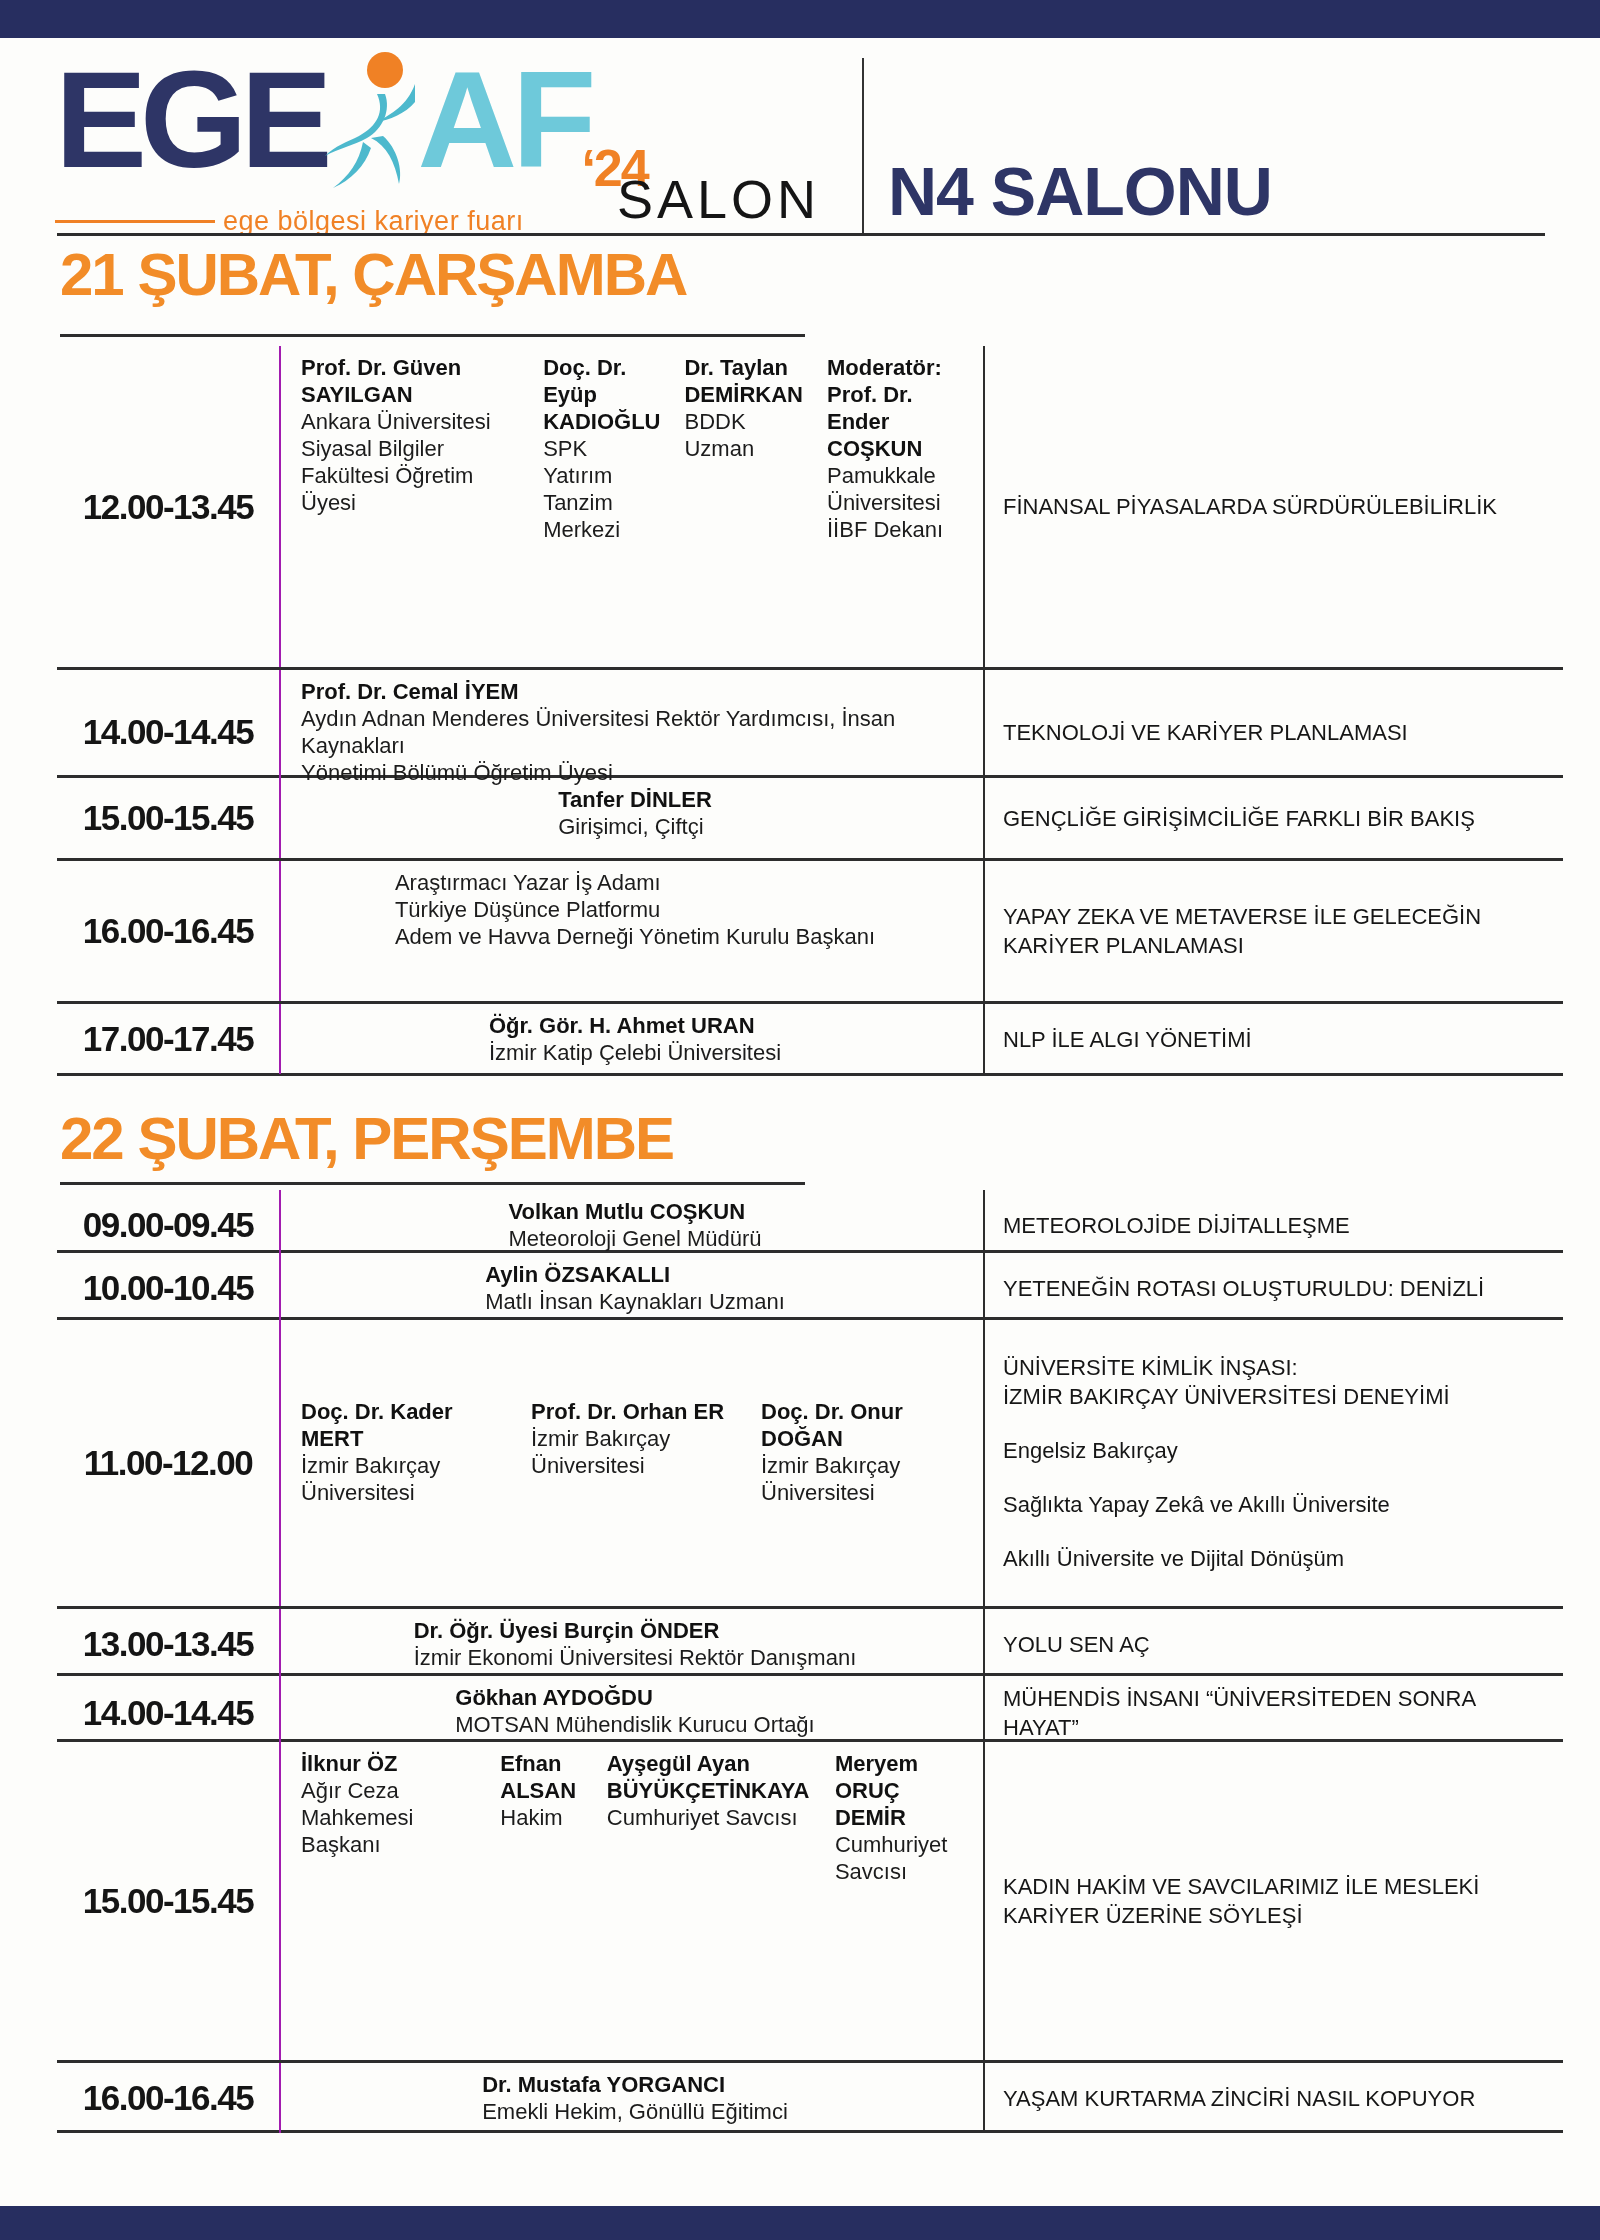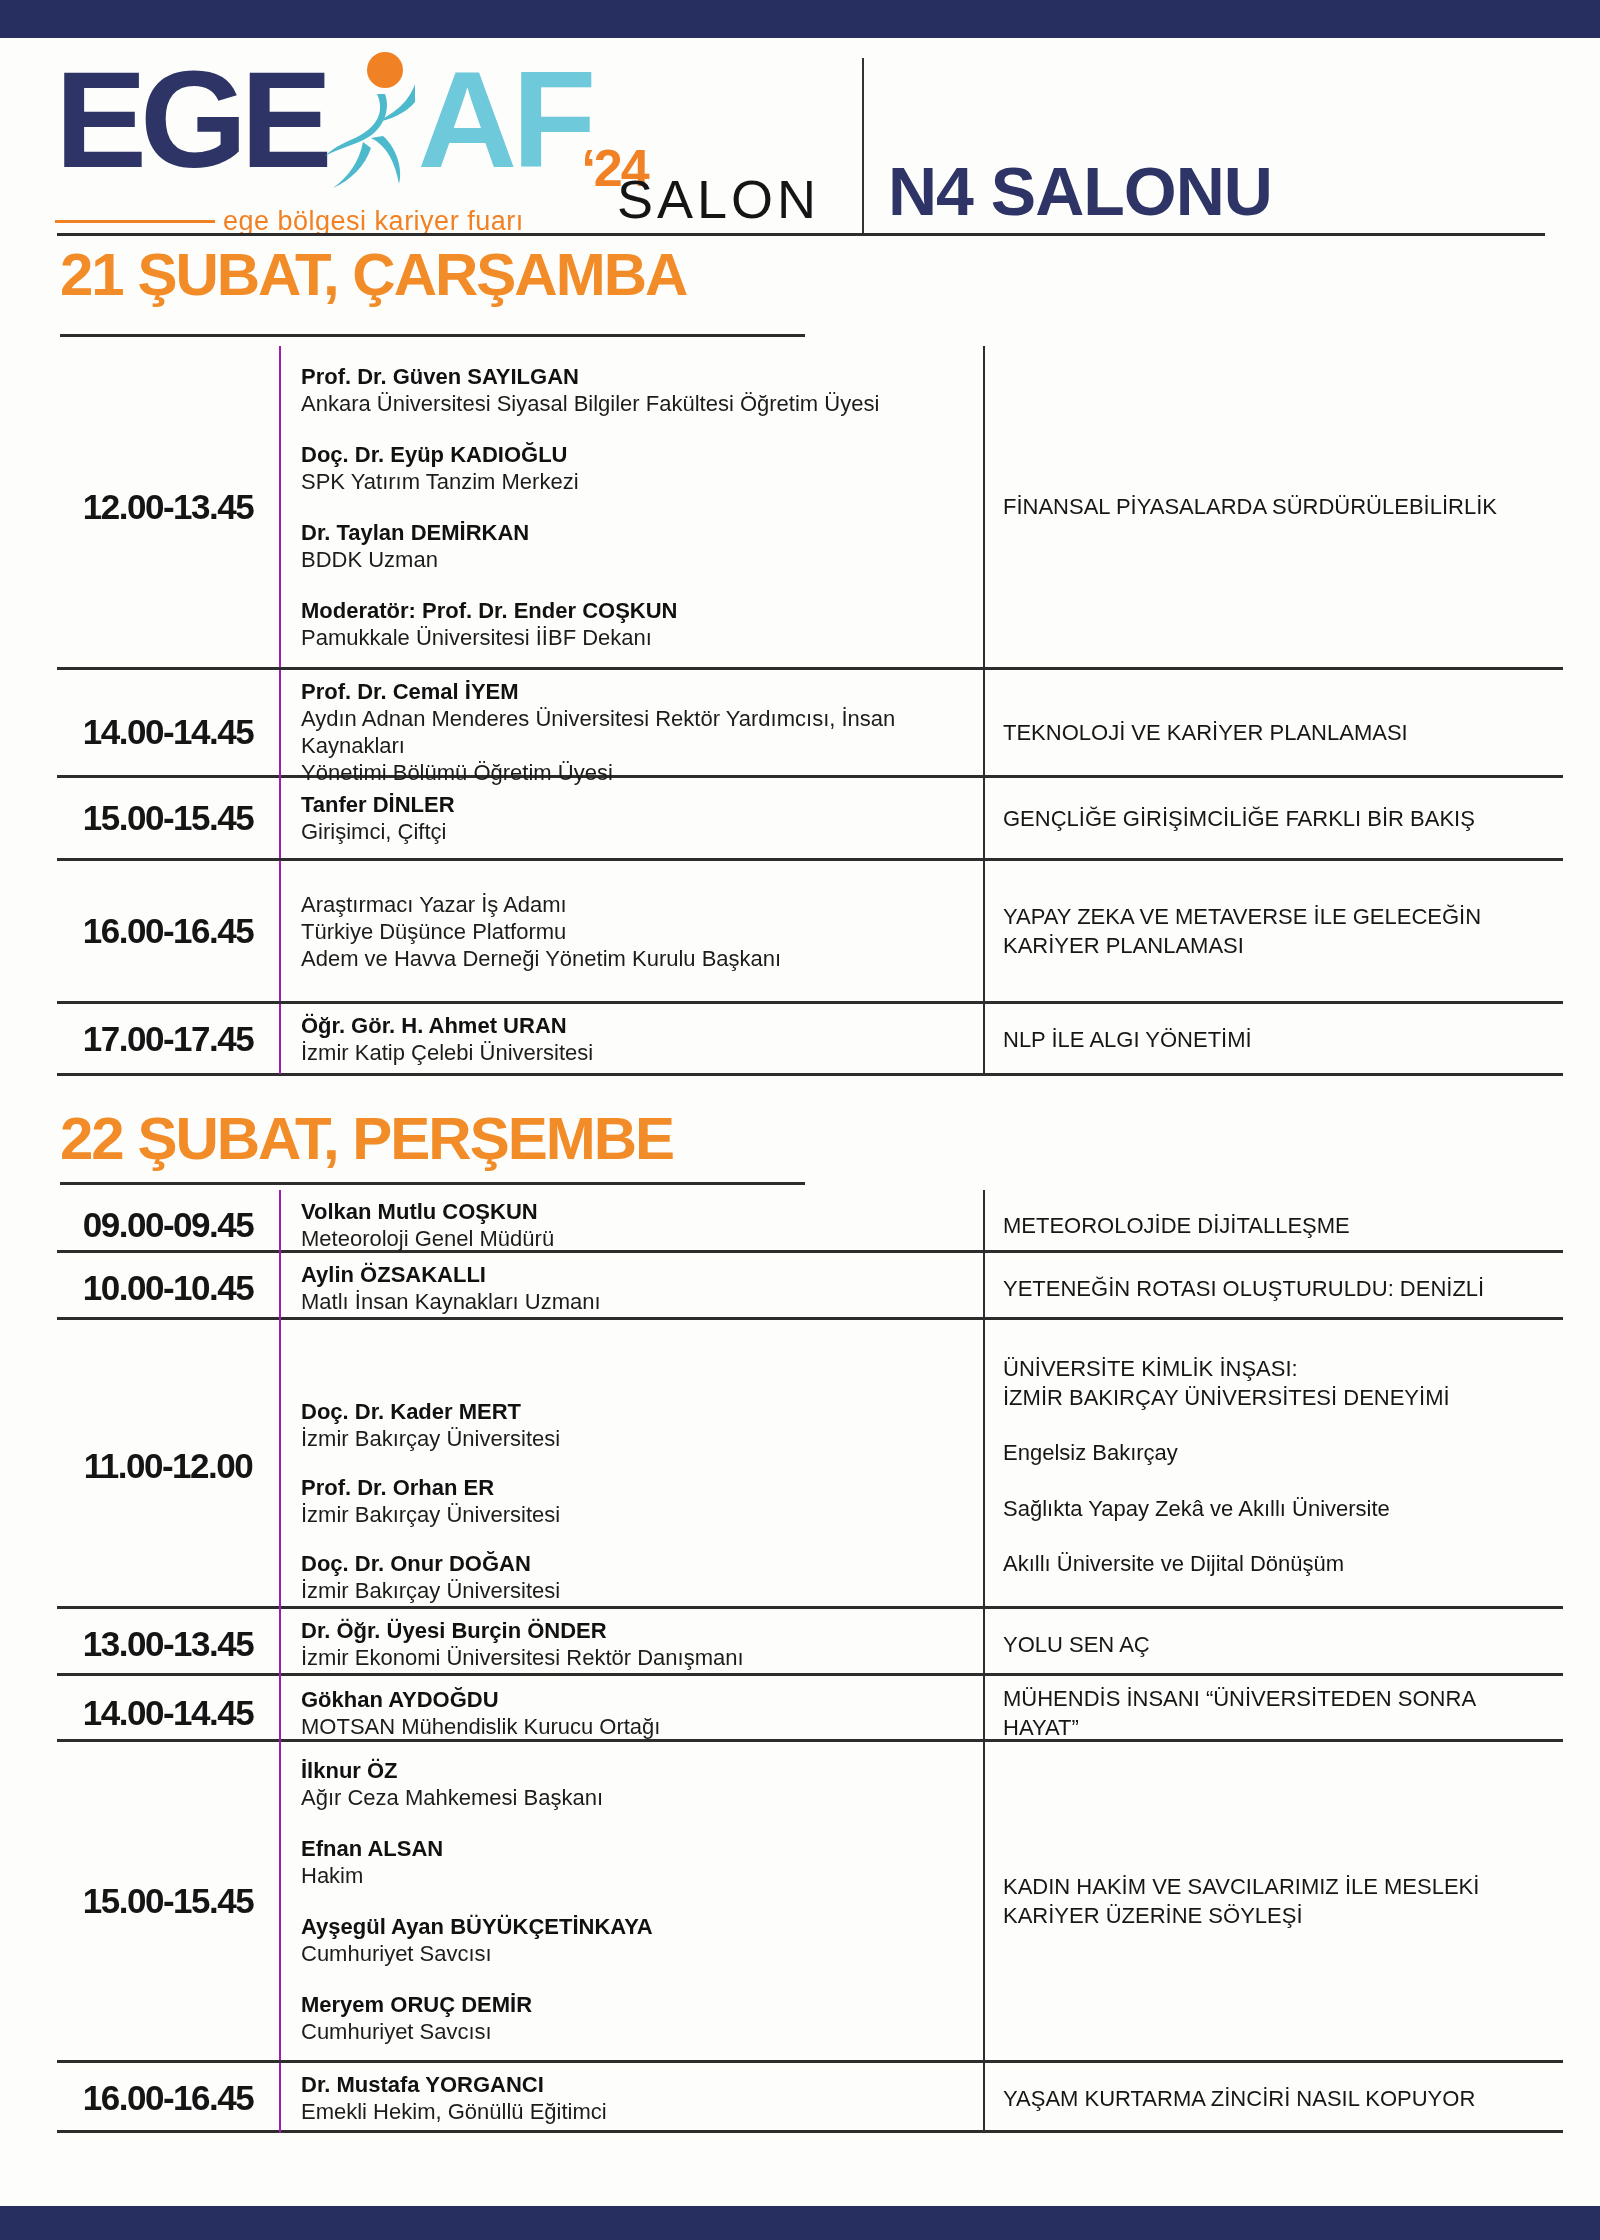--- a/index.html
+++ b/index.html
@@ -63,21 +63,21 @@
   }
   .cell{min-width:0;}
   .cell-time{
     display:flex;align-items:center;justify-content:center;
     border-right:2px solid #a21caf;
   }
   .time-text{
     font-size:35px;font-weight:800;letter-spacing:-1.5px;color:#151515;white-space:nowrap;
   }
   .cell-speakers{
-    display:flex;flex-direction:column;justify-content:center;gap:24px;
+    display:flex;flex-direction:row;justify-content:center;gap:24px;
     border-right:2px solid #2d2d2d;
     padding:8px 14px 8px 20px;
   }
   .cell-speakers.push-down{justify-content:flex-start;padding-top:78px;gap:22px;}
   .speaker-group{line-height:27px;}
   .speaker-name{font-weight:700;font-size:22px;color:#111;}
   .speaker-role{font-weight:400;font-size:22px;color:#1c1c1c;}
   .cell-topics{
     display:flex;flex-direction:column;justify-content:center;gap:26px;
     padding:8px 10px 8px 18px;

